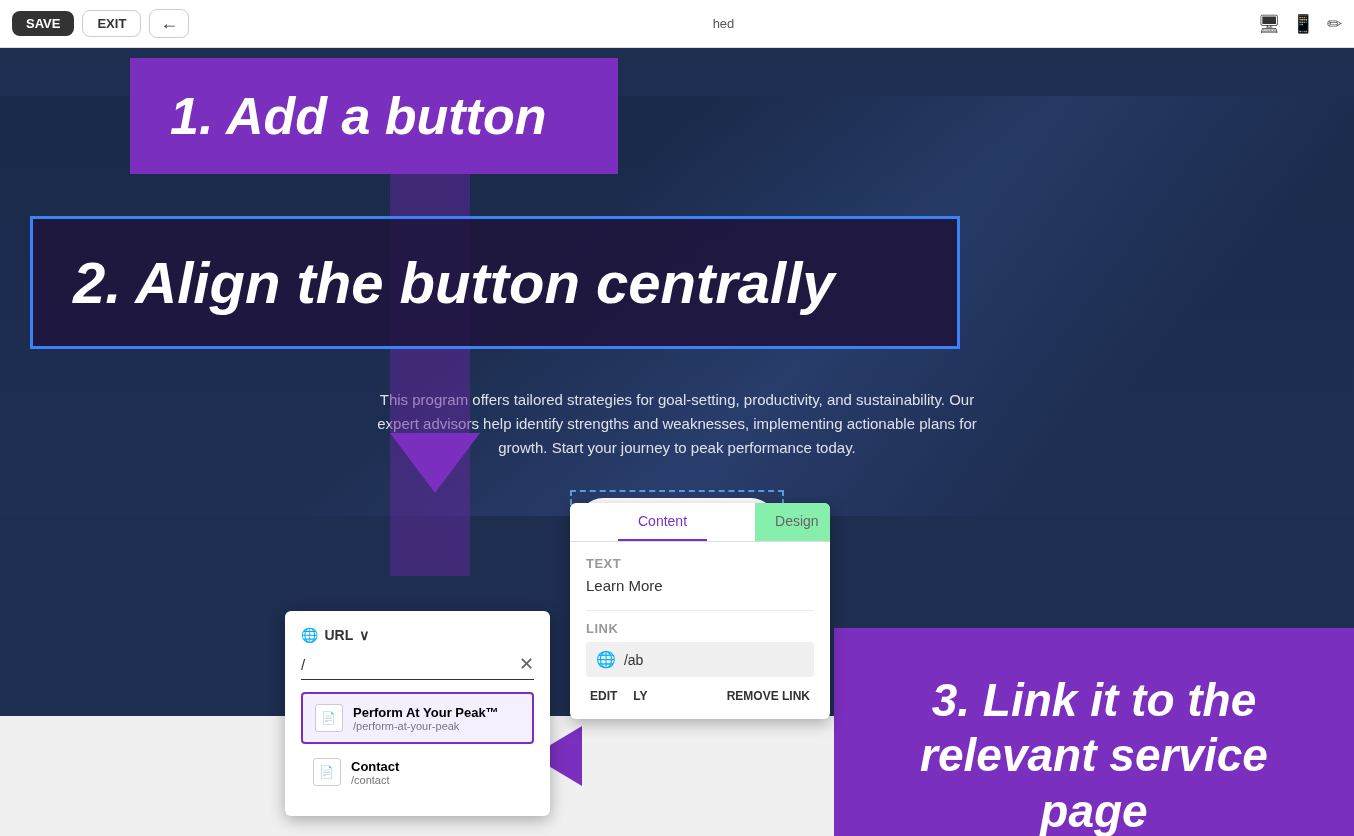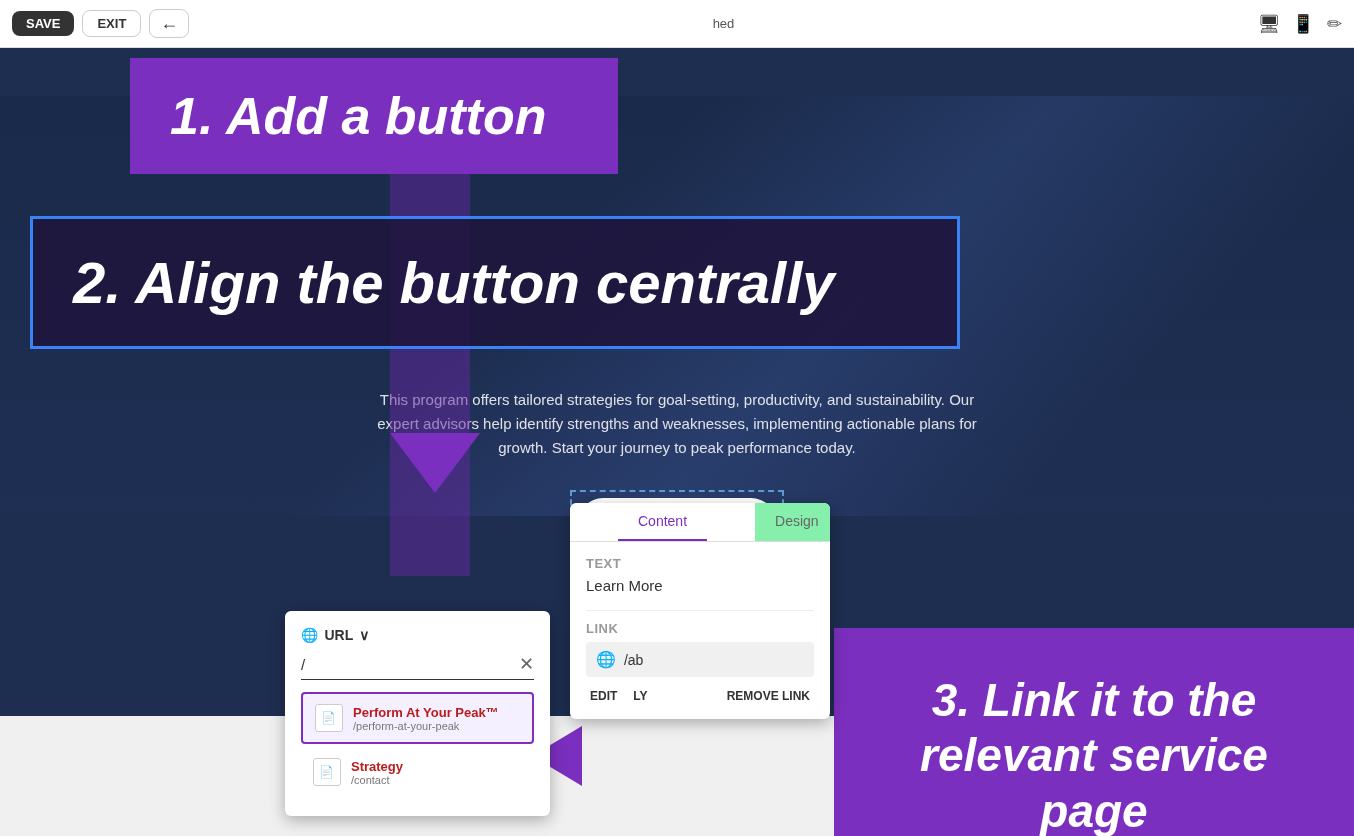--- a/index.html
+++ b/index.html
@@ -194,21 +194,21 @@
       border: 1px solid #ccc;
       border-radius: 3px;
       display: flex;
       align-items: center;
       justify-content: center;
       font-size: 12px;
       color: #555;
       background: #fff;
     }
     .page-info { display: flex; flex-direction: column; }
-    .page-name { font-size: 13px; font-weight: bold; color: #b91c1c; }
+    .page-name { font-size: 13px; font-weight: bold; color: #000000; }
     .page-url { font-size: 11px; color: #777; }
 
     
     .content-panel {
       position: absolute;
       top: 455px;
       left: 570px;
       width: 260px;
       background: #fff;
       border-radius: 6px;
@@ -395,21 +395,21 @@
       <div class="page-icon">📄</div>
       <div class="page-info">
         <span class="page-name">Perform At Your Peak™</span>
         <span class="page-url">/perform-at-your-peak</span>
       </div>
     </div>
 
     <div class="page-item">
       <div class="page-icon">📄</div>
       <div class="page-info">
-        <span class="page-name">Strategy</span>
+        <span class="page-name">Contact</span>
         <span class="page-url">/contact</span>
       </div>
     </div>
   </div>
 
   <div class="content-panel">
     <div class="panel-tabs">
       <div class="panel-tab active">Content</div>
       <div class="panel-tab inactive">Design</div>
     </div>

